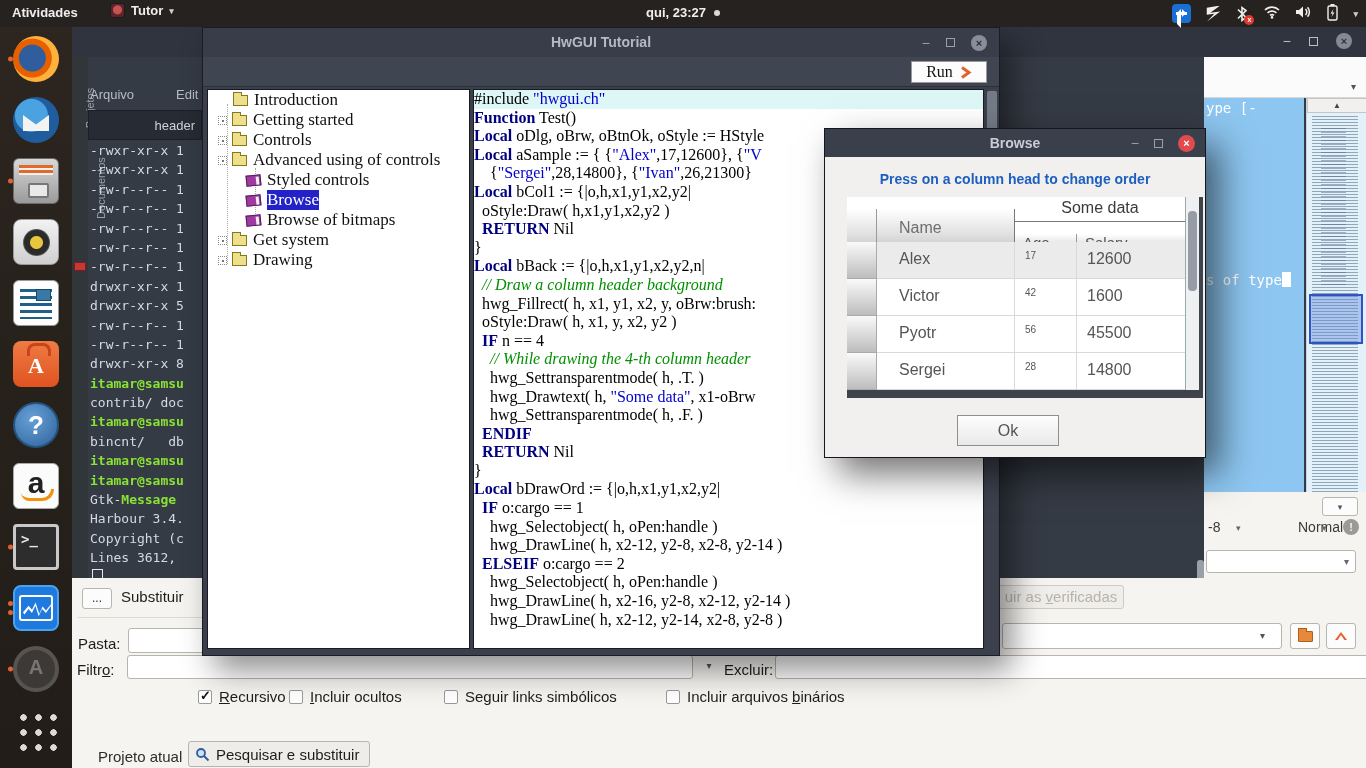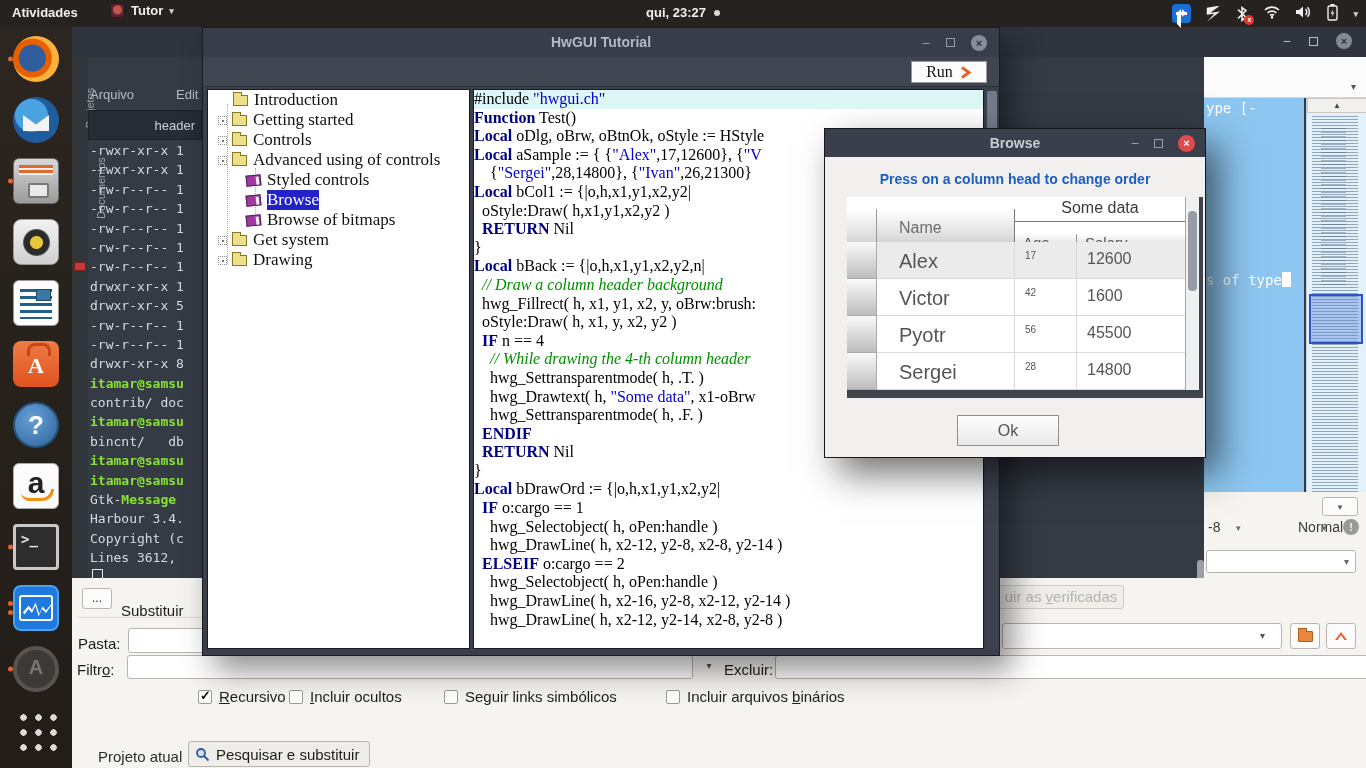--- a/index.html
+++ b/index.html
@@ -96,21 +96,21 @@
   .ed-status .mode { position:absolute; left:60px; top:0;margin-left:34px; }
   .ed-status .c2 { position:absolute; left:118px; top:4px; font-size:9px; color:#666; }
   .ed-status .info { position:absolute; left:139px; top:0; width:16px; height:16px; border-radius:50%; background:#9a9a96; color:#f2f2f2; font-weight:bold; font-size:11px; text-align:center; line-height:16px; }
   .ed-combo { position:absolute; left:1134px; top:493px; width:150px; height:23px; background:#fff; border:1px solid #b8b4ae; border-radius:3px; }
   .ed-combo .carat { position:absolute; right:6px; top:5px; color:#666; font-size:10px; }
   .refresh-btn { position:absolute; left:1260px; top:527px; width:28px; height:26px; background:#fcfcfc; border:1px solid #a8b6d0; border-radius:3px; display:flex; align-items:center; justify-content:center; cursor:pointer; }
 
   
   .panel { position:absolute; left:72px; top:578px; width:1294px; height:190px; background:#f5f4f1; z-index:6; color:#1d1d1d; font-size:15px; }
   .more-btn { position:absolute; left:10px; top:10px; width:30px; height:21px; background:#fcfcfc; border:1px solid #b8b4ae; border-radius:3px; font-size:12px; color:#333; text-align:center; line-height:19px; cursor:pointer; }
-  .substituir-lbl { position:absolute; left:49px; top:24px; }
+  .substituir-lbl { position:absolute; left:49px; top:10px; }
   .panel-hr { position:absolute; left:6px; top:39px; width:194px; border-top:1px solid #dcd8d2; }
   .pasta-lbl { position:absolute; left:6px; top:57px; }
   .pasta-input { position:absolute; left:56px; top:50px; width:150px; height:25px; background:#fff; border:1px solid #b8b4ae; border-radius:3px; }
   .filtro-lbl { position:absolute; left:5px; top:83px; }
   .filtro-input { position:absolute; left:55px; top:77px; width:566px; height:24px; background:#fff; border:1px solid #b8b4ae; border-radius:3px; }
   .filtro-carat { position:absolute; left:628px; top:82px; width:18px; height:16px; color:#555; font-size:10px; text-align:center; }
   .checkrow { position:absolute; left:0; top:110px; width:100%; height:18px; }
   .chk { position:absolute; display:flex; align-items:center; gap:7px; cursor:pointer; }
   .chk .box { width:14px; height:14px; background:#fff; border:1px solid #999; border-radius:2px; position:relative; }
   .chk .box.on::after { content:"✓"; position:absolute; left:1px; top:-3px; color:#14141f; font-size:13px; font-weight:bold; }
@@ -169,21 +169,21 @@
   .hgrad { background:linear-gradient(180deg,#ffffff 0%,#e2e2e2 55%,#c2c2c2 100%);margin-top:12px; }
   .h-sel { position:absolute; left:0; top:0; width:30px; height:45px; border-right:1px solid #9a9a9a; border-bottom:1px solid #9a9a9a; }
   .h-name { position:absolute; left:30px; top:0; width:138px; height:45px; border-right:1px solid #777; border-bottom:1px solid #9a9a9a; color:#6e6e6e; font-size:16px; padding:10px 0 0 22px; }
   .h-group { position:absolute; left:168px; top:0; width:170px; height:25px; background:#fff; border-bottom:1px solid #777; color:#3a3a3a; font-size:16px; text-align:center; padding-top:2px; }
   .h-age { position:absolute; left:168px; top:25px; width:62px; height:20px; border-right:1px solid #9a9a9a; border-bottom:1px solid #9a9a9a; color:#555; font-size:15px; padding:0 0 0 8px; }
   .h-salary { position:absolute; left:230px; top:25px; width:108px; height:20px; border-bottom:1px solid #9a9a9a; color:#555; font-size:15px; padding:0 0 0 8px; }
   .brows { position:absolute; left:0; top:45px; width:338px; height:148px; }
   .brow { position:absolute; left:0; width:338px; height:37px; }
   .brow.cur .c-name,.brow.cur .c-age,.brow.cur .c-sal { background:#ebebeb; }
   .b-sel { position:absolute; left:0; top:0; width:30px; height:37px; background:linear-gradient(180deg,#fafafa,#bdbdbd); border-right:1px solid #aaa; border-bottom:1px solid #aaa; }
-  .c-name { position:absolute; left:30px; top:0; width:138px; height:37px; border-right:1px solid #d9d9d9; border-bottom:1px solid #d9d9d9; color:#555; font-size:20px; padding:8px 0 0 22px; }
+  .c-name { position:absolute; left:30px; top:0; width:138px; height:37px; border-right:1px solid #d9d9d9; border-bottom:1px solid #d9d9d9; color:#555; font-size:16px; padding:8px 0 0 22px; }
   .c-age { position:absolute; left:168px; top:0; width:62px; height:37px; border-right:1px solid #d9d9d9; border-bottom:1px solid #d9d9d9; color:#555; font-size:10px; padding:8px 0 0 10px; }
   .c-sal { position:absolute; left:230px; top:0; width:108px; height:37px; border-bottom:1px solid #d9d9d9; color:#555; font-size:16px; padding:8px 0 0 10px; }
   .bt-scroll { position:absolute; left:338px; top:0; width:14px; height:193px; background:#eef0f2; border-left:1px solid #9aa; }
   .bt-thumb { position:absolute; left:2px; top:14px; width:9px; height:80px; background:#959ca6; border-radius:4px; }
   .ok-btn { position:absolute; left:132px; top:286px; width:102px; height:31px; background:linear-gradient(180deg,#fdfdfd,#e9e9e9); border:1px solid #8f8f8f; color:#555; font-size:16px; text-align:center; line-height:29px; cursor:pointer; }
 </style>
 </head>
 <body>
 
 <div class="screen">

